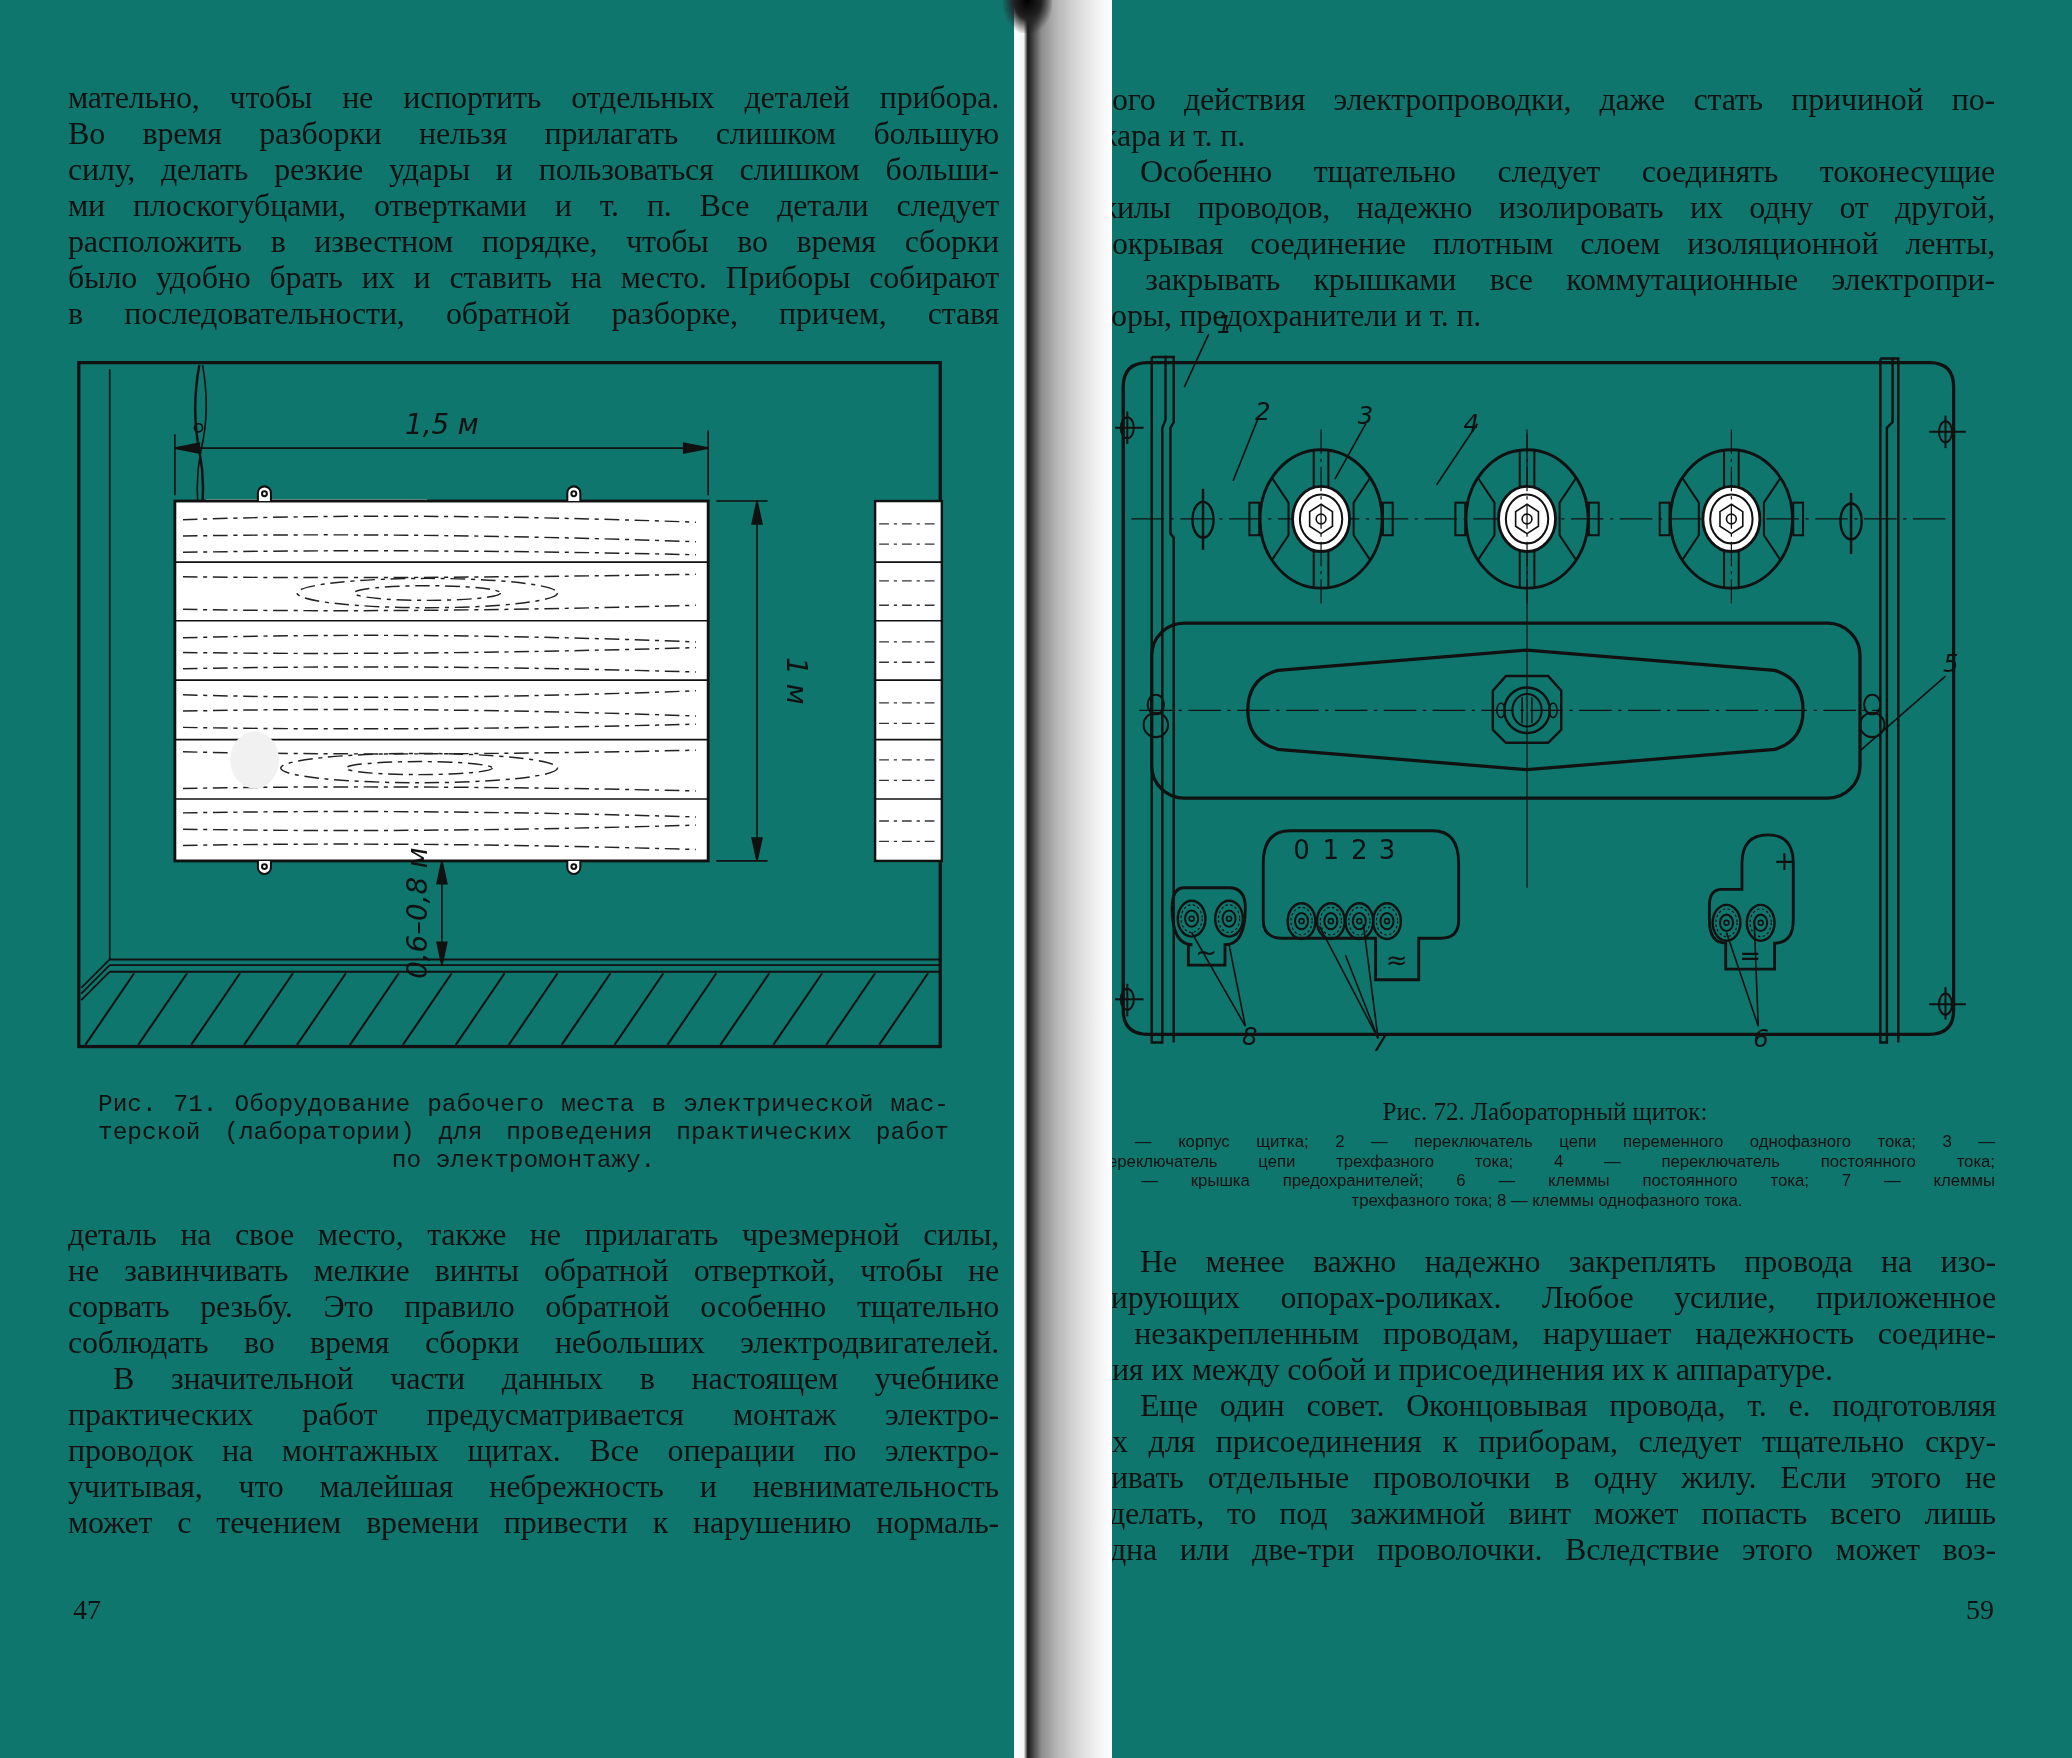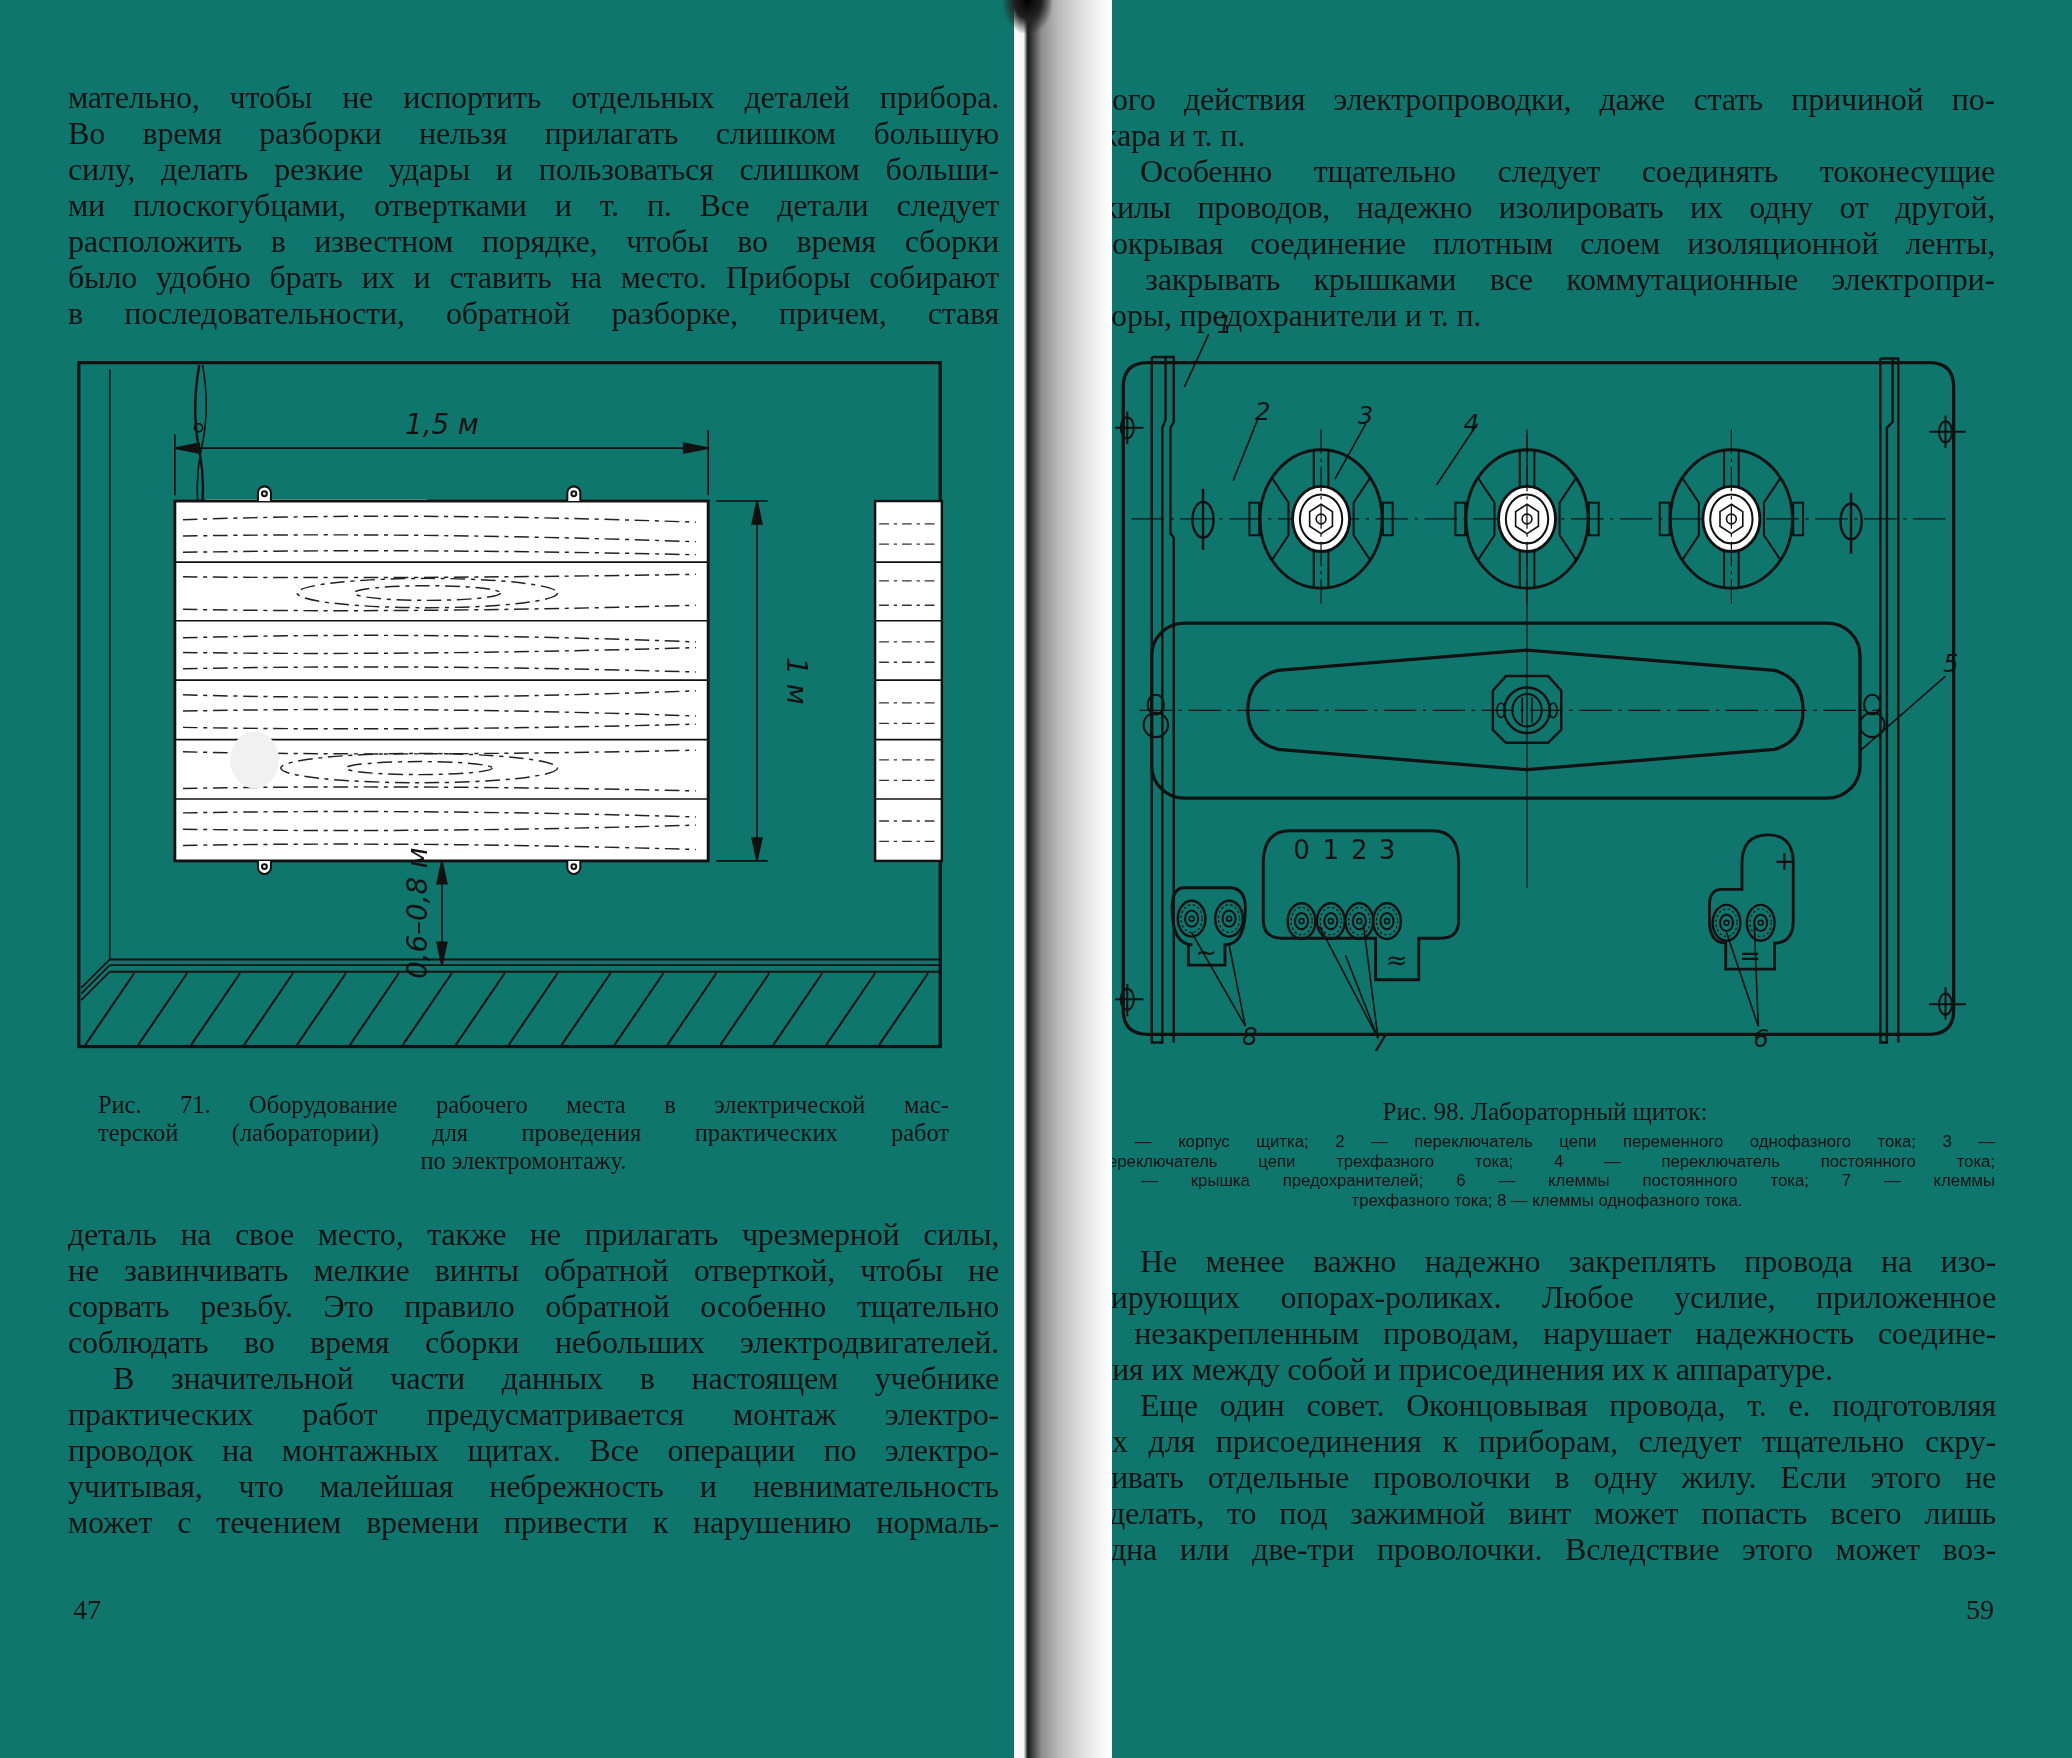--- a/index.html
+++ b/index.html
@@ -30,21 +30,21 @@
 
   .left-top { left: 68px; top: 79px; width: 931px; }
   .left-bottom { left: 68px; top: 1216px; width: 931px; }
   .right-top { left: 1095px; top: 81px; width: 900px; }
   .right-bottom { left: 1095px; top: 1243px; width: 901px; }
 
   .caption {
     position: absolute; font-size: 24.4px; line-height: 28px; text-align: center;
   }
   .caption-71 { left: 98px; top: 1091px; width: 851px; }
-  .caption-71 .line { display: block; white-space: nowrap; }
+  .caption-71 .line { display: block; white-space: nowrap; font-family: Liberation Mono, monospace; }
   .caption-71 .j { text-align: justify; text-align-last: justify; }
   .caption-72-title { left: 1095px; top: 1098px; width: 900px; font-size: 25px; }
   .legend72 {
     position: absolute; left: 1099px; top: 1132px; width: 896px;
     font-family: "Liberation Sans", "DejaVu Sans", sans-serif;
     font-size: 16.7px; line-height: 19.5px; text-align: justify;
   }
   .legend72 .line { display: block; white-space: nowrap; text-align: justify; text-align-last: justify; }
   .legend72 .line.center { text-align: right; text-align-last: center; }
 
@@ -457,21 +457,21 @@
   <text class="num-label" x="125" y="8">1</text>
   <text class="num-label" x="172" y="115">2</text>
   <text class="num-label" x="298" y="120">3</text>
   <text class="num-label" x="428" y="130">4</text>
   <text class="num-label" x="1017" y="425">5</text>
   <text class="num-label" x="784" y="885">6</text>
   <text class="num-label" x="316" y="890">7</text>
   <text class="num-label" x="156" y="883">8</text>
 </svg>
 
-<div class="caption caption-72-title">Рис. 98. Лабораторный щиток:</div>
+<div class="caption caption-72-title">Рис. 72. Лабораторный щиток:</div>
 <div class="legend72">
   <span class="line">1 — корпус щитка; 2 — переключатель цепи переменного однофазного тока; 3 —</span>
   <span class="line">переключатель цепи трехфазного тока; 4 — переключатель постоянного тока;</span>
   <span class="line">5 — крышка предохранителей; 6 — клеммы постоянного тока; 7 — клеммы</span>
   <span class="line center">трехфазного тока; 8 — клеммы однофазного тока.</span>
 </div>
 
 <div class="text-block right-bottom">
   <span class="line indent">Не менее важно надежно закреплять провода  на изо-</span>
   <span class="line">лирующих опорах-роликах. Любое усилие, приложенное</span>

